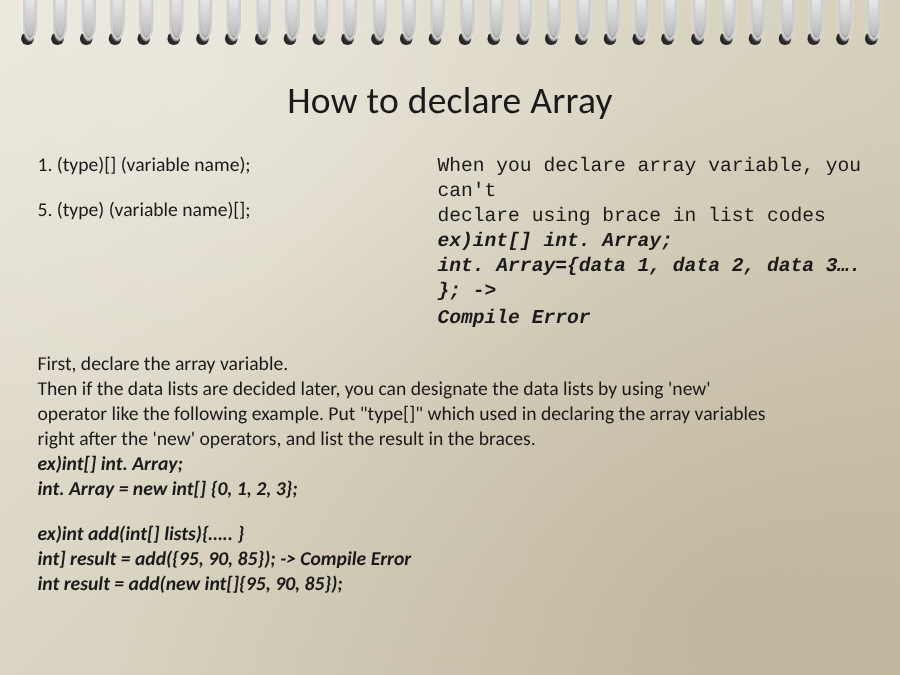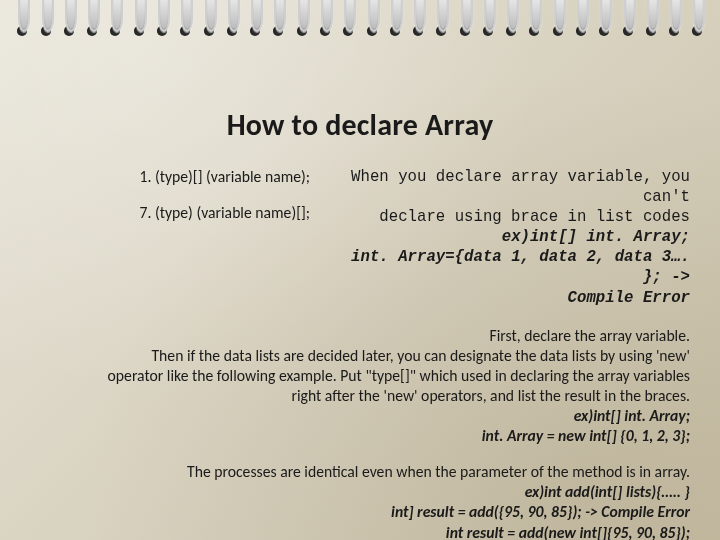--- a/index.html
+++ b/index.html
@@ -66,39 +66,37 @@
   }
   .page {
     position: absolute;
     top: 44px;
     left: 0;
     right: 0;
     bottom: 0;
     padding: 18px 30px 20px 30px;
   }
   h1 {
-    font-weight: 700;
+    font-weight: 400;
     font-size: 30px;
     text-align: center;
     margin-bottom: 24px;
     letter-spacing: 0.2px;
-    margin-top: 44px;
   }
   .cols {
     display: flex;
     gap: 40px;
     margin-bottom: 18px;
   }
   .col-left { flex: 0 0 280px; }
   .col-right { flex: 1; font-family: Liberation Mono, monospace; }
   p {
     font-size: 15.7px;
     line-height: 1.28;
     margin-bottom: 0;
-    text-align: right;
   }
   .blk { margin-bottom: 16px; }
   .blk:last-child { margin-bottom: 0; }
   .bi { font-style: italic; font-weight: 700; }
   .para { margin-bottom: 16px; }
 </style>
 </head>
 <body>
 
 <div class="binding">
@@ -138,21 +136,21 @@
 <div class="page">
 
   <h1>How to declare Array</h1>
 
   <div class="cols">
     <div class="col-left">
       <div class="blk">
         <p>1. (type)[] (variable name);</p>
       </div>
       <div class="blk">
-        <p>7. (type) (variable name)[];</p>
+        <p>5. (type) (variable name)[];</p>
       </div>
     </div>
     <div class="col-right">
       <p>When you declare array variable, you can't</p>
       <p>declare using brace in list codes</p>
       <p class="bi">ex)int[] int. Array;</p>
       <p class="bi">int. Array={data 1, data 2, data 3…. }; -&gt;</p>
       <p class="bi">Compile Error</p>
     </div>
   </div>
@@ -160,19 +158,18 @@
   <div class="para">
     <p>First, declare the array variable.</p>
     <p>Then if the data lists are decided later, you can designate the data lists by using 'new'</p>
     <p>operator like the following example. Put "type[]" which used in declaring the array variables</p>
     <p>right after the 'new' operators, and list the result in the braces.</p>
     <p class="bi">ex)int[] int. Array;</p>
     <p class="bi">int. Array = new int[] {0, 1, 2, 3};</p>
   </div>
 
   <div class="para">
-    <p>The processes are identical even when the parameter of the method is in array.</p>
     <p class="bi">ex)int add(int[] lists){….. }</p>
     <p class="bi">int] result = add({95, 90, 85}); -&gt; Compile Error</p>
     <p class="bi">int result = add(new int[]{95, 90, 85});</p>
   </div>
 
 </div>
 
 </body></html>

